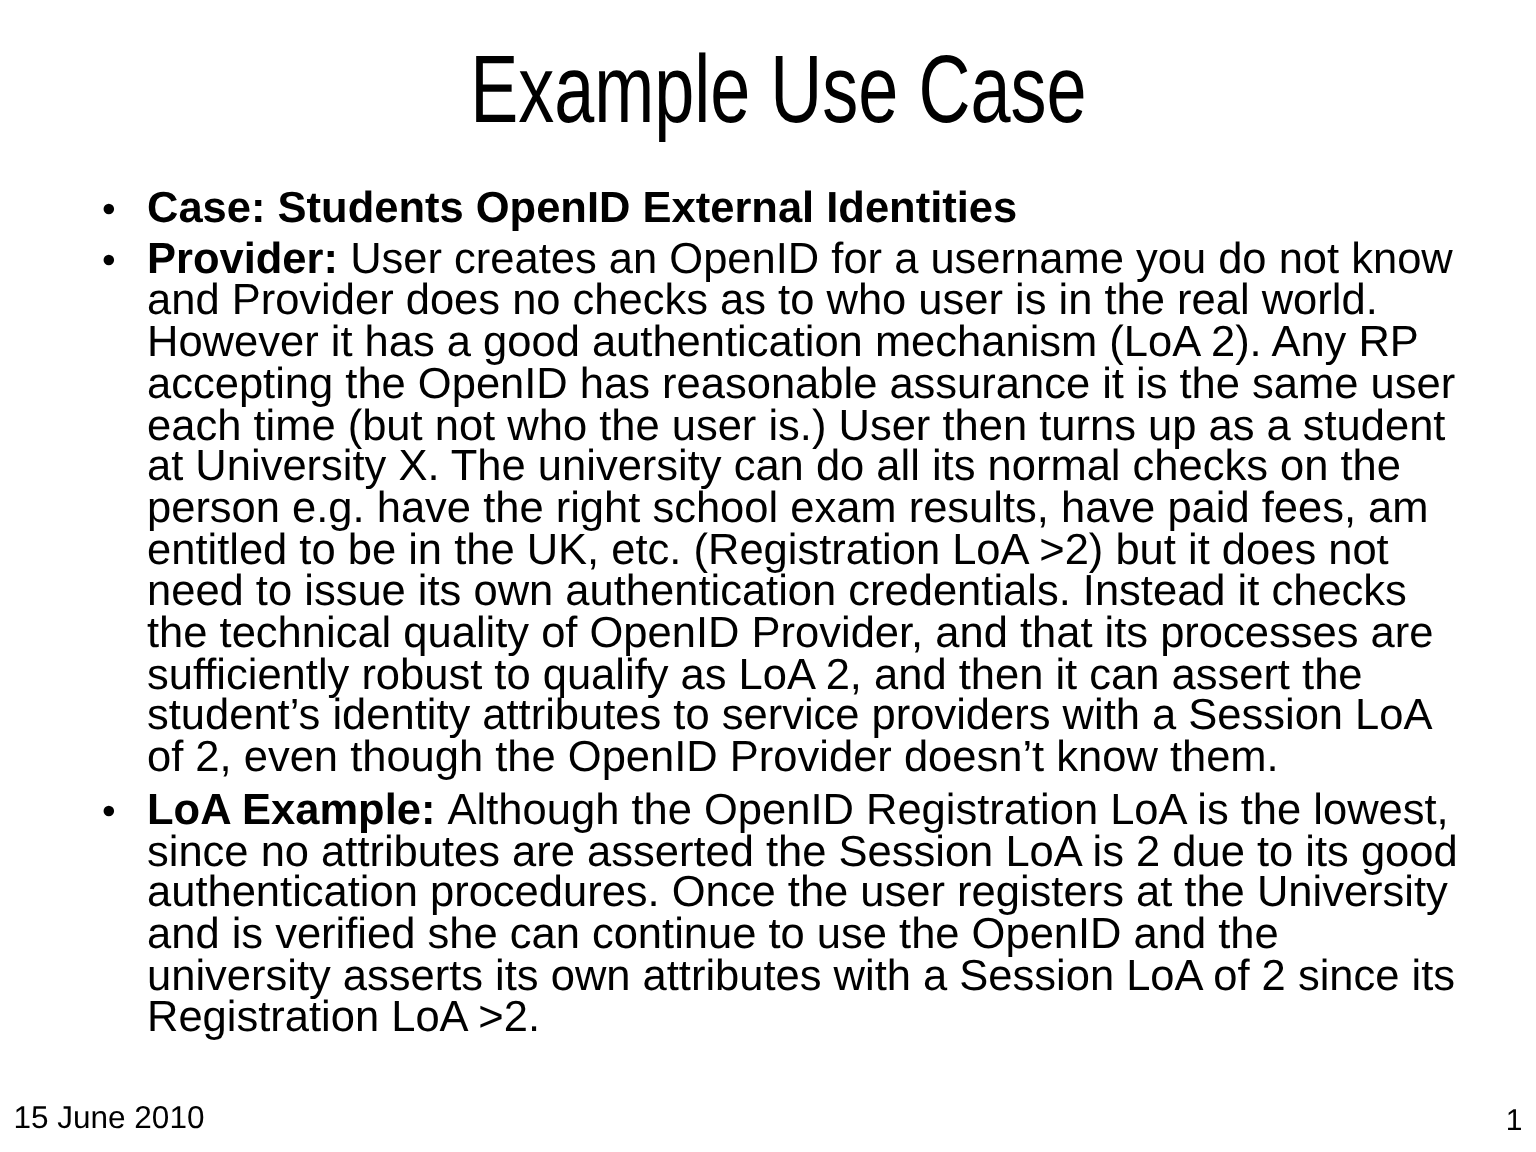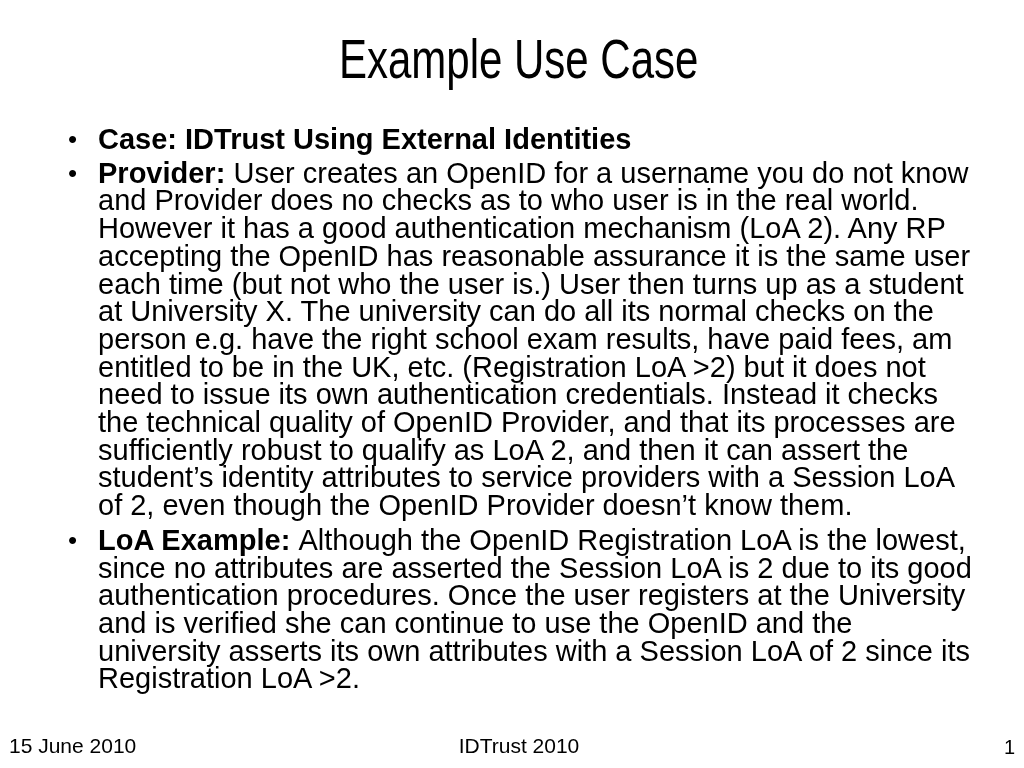--- a/index.html
+++ b/index.html
@@ -21,21 +21,21 @@
     background: #ffffff;
     color: #000000;
   }
   
   .title-wrap {
     position: absolute;
     top: 16px;
     left: 13px;
     right: 0;
     text-align: center;
-    font-size: 56px;
+    font-size: 64px;
     line-height: 86px;
     white-space: nowrap;
     text-decoration: underline;
   }
   .title-inner {
     display: inline-block;
     transform: scaleX(0.75);
     transform-origin: 50% 50%;
   }
   
@@ -96,21 +96,21 @@
 
   <div class="title-wrap">
     <span class="title-inner">Example Use Case</span>
   </div>
 
   <div class="content">
 
     <div class="bullet-item">
       <span class="marker">•</span>
       <div class="btext">
-        <b>Case: IDTrust Using External Identities</b><span class="pre"></span>
+        <b>Case: Students OpenID External Identities</b><span class="pre"></span>
       </div>
     </div>
 
     <div class="bullet-item gap1">
       <span class="marker">•</span>
       <div class="btext">
         <b class="lead-spaced">Provider:</b><span class="pre">User creates an OpenID for a username you do not know
 and Provider does no checks as to who user is in the real world.
 However it has a good authentication mechanism (LoA 2). Any RP
 accepting the OpenID has reasonable assurance it is the same user
@@ -135,17 +135,16 @@
 and is verified she can continue to use the OpenID and the
 university asserts its own attributes with a Session LoA of 2 since its
 Registration LoA &gt;2.</span>
       </div>
     </div>
 
   </div>
 
   <div class="footer-date">15 June 2010</div>
 
-  <div class="footer-event">IDTrust 2010</div>
 
   <div class="page-number">1</div>
 
 </div>
 
 </body></html>

